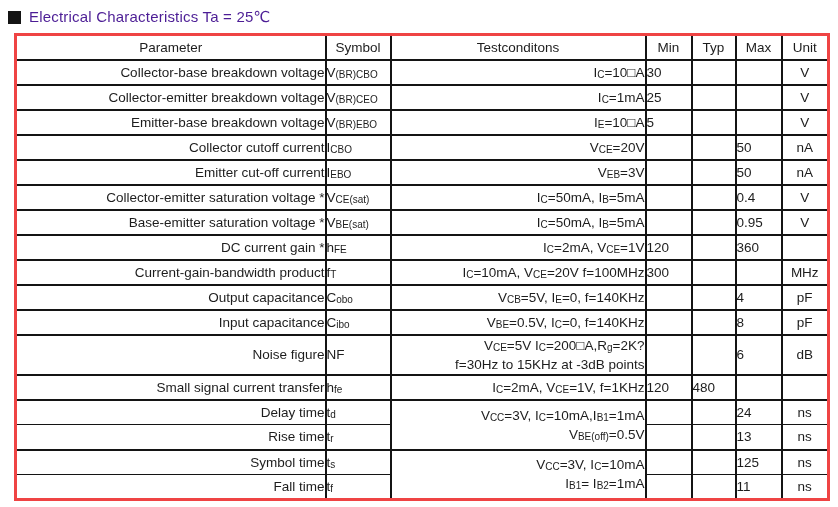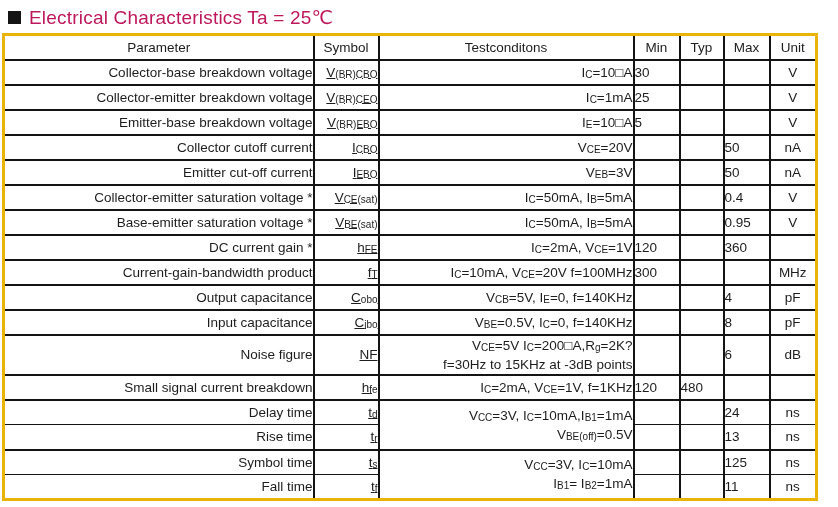--- a/index.html
+++ b/index.html
@@ -19,49 +19,49 @@
     padding: 7px 0 0 8px;
     height: 20px;
   }
   .section-marker {
     width: 13px;
     height: 13px;
     background: #141414;
     flex: 0 0 auto;
   }
   .section-title {
-    font-size: 19px;
-    color: #be185d;
+    font-size: 15px;
+    color: #4c1d95;
     letter-spacing: 0.2px;
     white-space: nowrap;
   }
   table.ec-table {
     border-collapse: collapse;
     table-layout: fixed;
-    margin: 6px 0 0 2px;
+    margin: 6px 0 0 14px;
     width: 813px;
-    border: 3px solid #eab308;
+    border: 3px solid #ef4444;
   }
   .ec-table th, .ec-table td {
     border: 2px solid #141414;
     font-size: 13.5px;
     font-weight: normal;
     color: #1d1d1d;
     padding: 0;
     overflow: hidden;
     white-space: nowrap;
   }
   .ec-table tr { height: 25px; }
   .ec-table tr.row-tall { height: 40px; }
   
   .ec-table tr.pair-first  td { border-bottom-width: 1px; }
   .ec-table tr.pair-second td { border-top-width: 1px; }
 
   .c-param { text-align: right; padding-left: 6px; }
-  .c-sym   { text-align: right; text-decoration: underline; }
+  .c-sym   { text-align: left; }
   .c-cond  { text-align: right; padding-left: 5px; }
   .c-num   { text-align: left; }
   .c-unit  { text-align: center; }
   th.h-center { text-align: center; }
 
   .cond-line { line-height: 19px; }
   td.c-cond.multiline { white-space: normal; }
 
   sub {
     font-size: 0.74em;
@@ -205,21 +205,21 @@
     <td class="c-cond multiline">
       <div class="cond-line">V<sub>CE</sub>=5V I<sub>C</sub>=200□A,R<sub>g</sub>=2K?</div>
       <div class="cond-line">f=30Hz to 15KHz at -3dB points</div>
     </td>
     <td class="c-num"></td>
     <td class="c-num"></td>
     <td class="c-num">6</td>
     <td class="c-unit">dB</td>
   </tr>
   <tr>
-    <td class="c-param">Small signal current breakdown</td>
+    <td class="c-param">Small signal current transfer</td>
     <td class="c-sym">h<sub>fe</sub></td>
     <td class="c-cond">I<sub>C</sub>=2mA, V<sub>CE</sub>=1V, f=1KHz</td>
     <td class="c-num">120</td>
     <td class="c-num">480</td>
     <td class="c-num"></td>
     <td class="c-unit"></td>
   </tr>
 
   <tr class="pair-first">
     <td class="c-param">Delay time</td>

